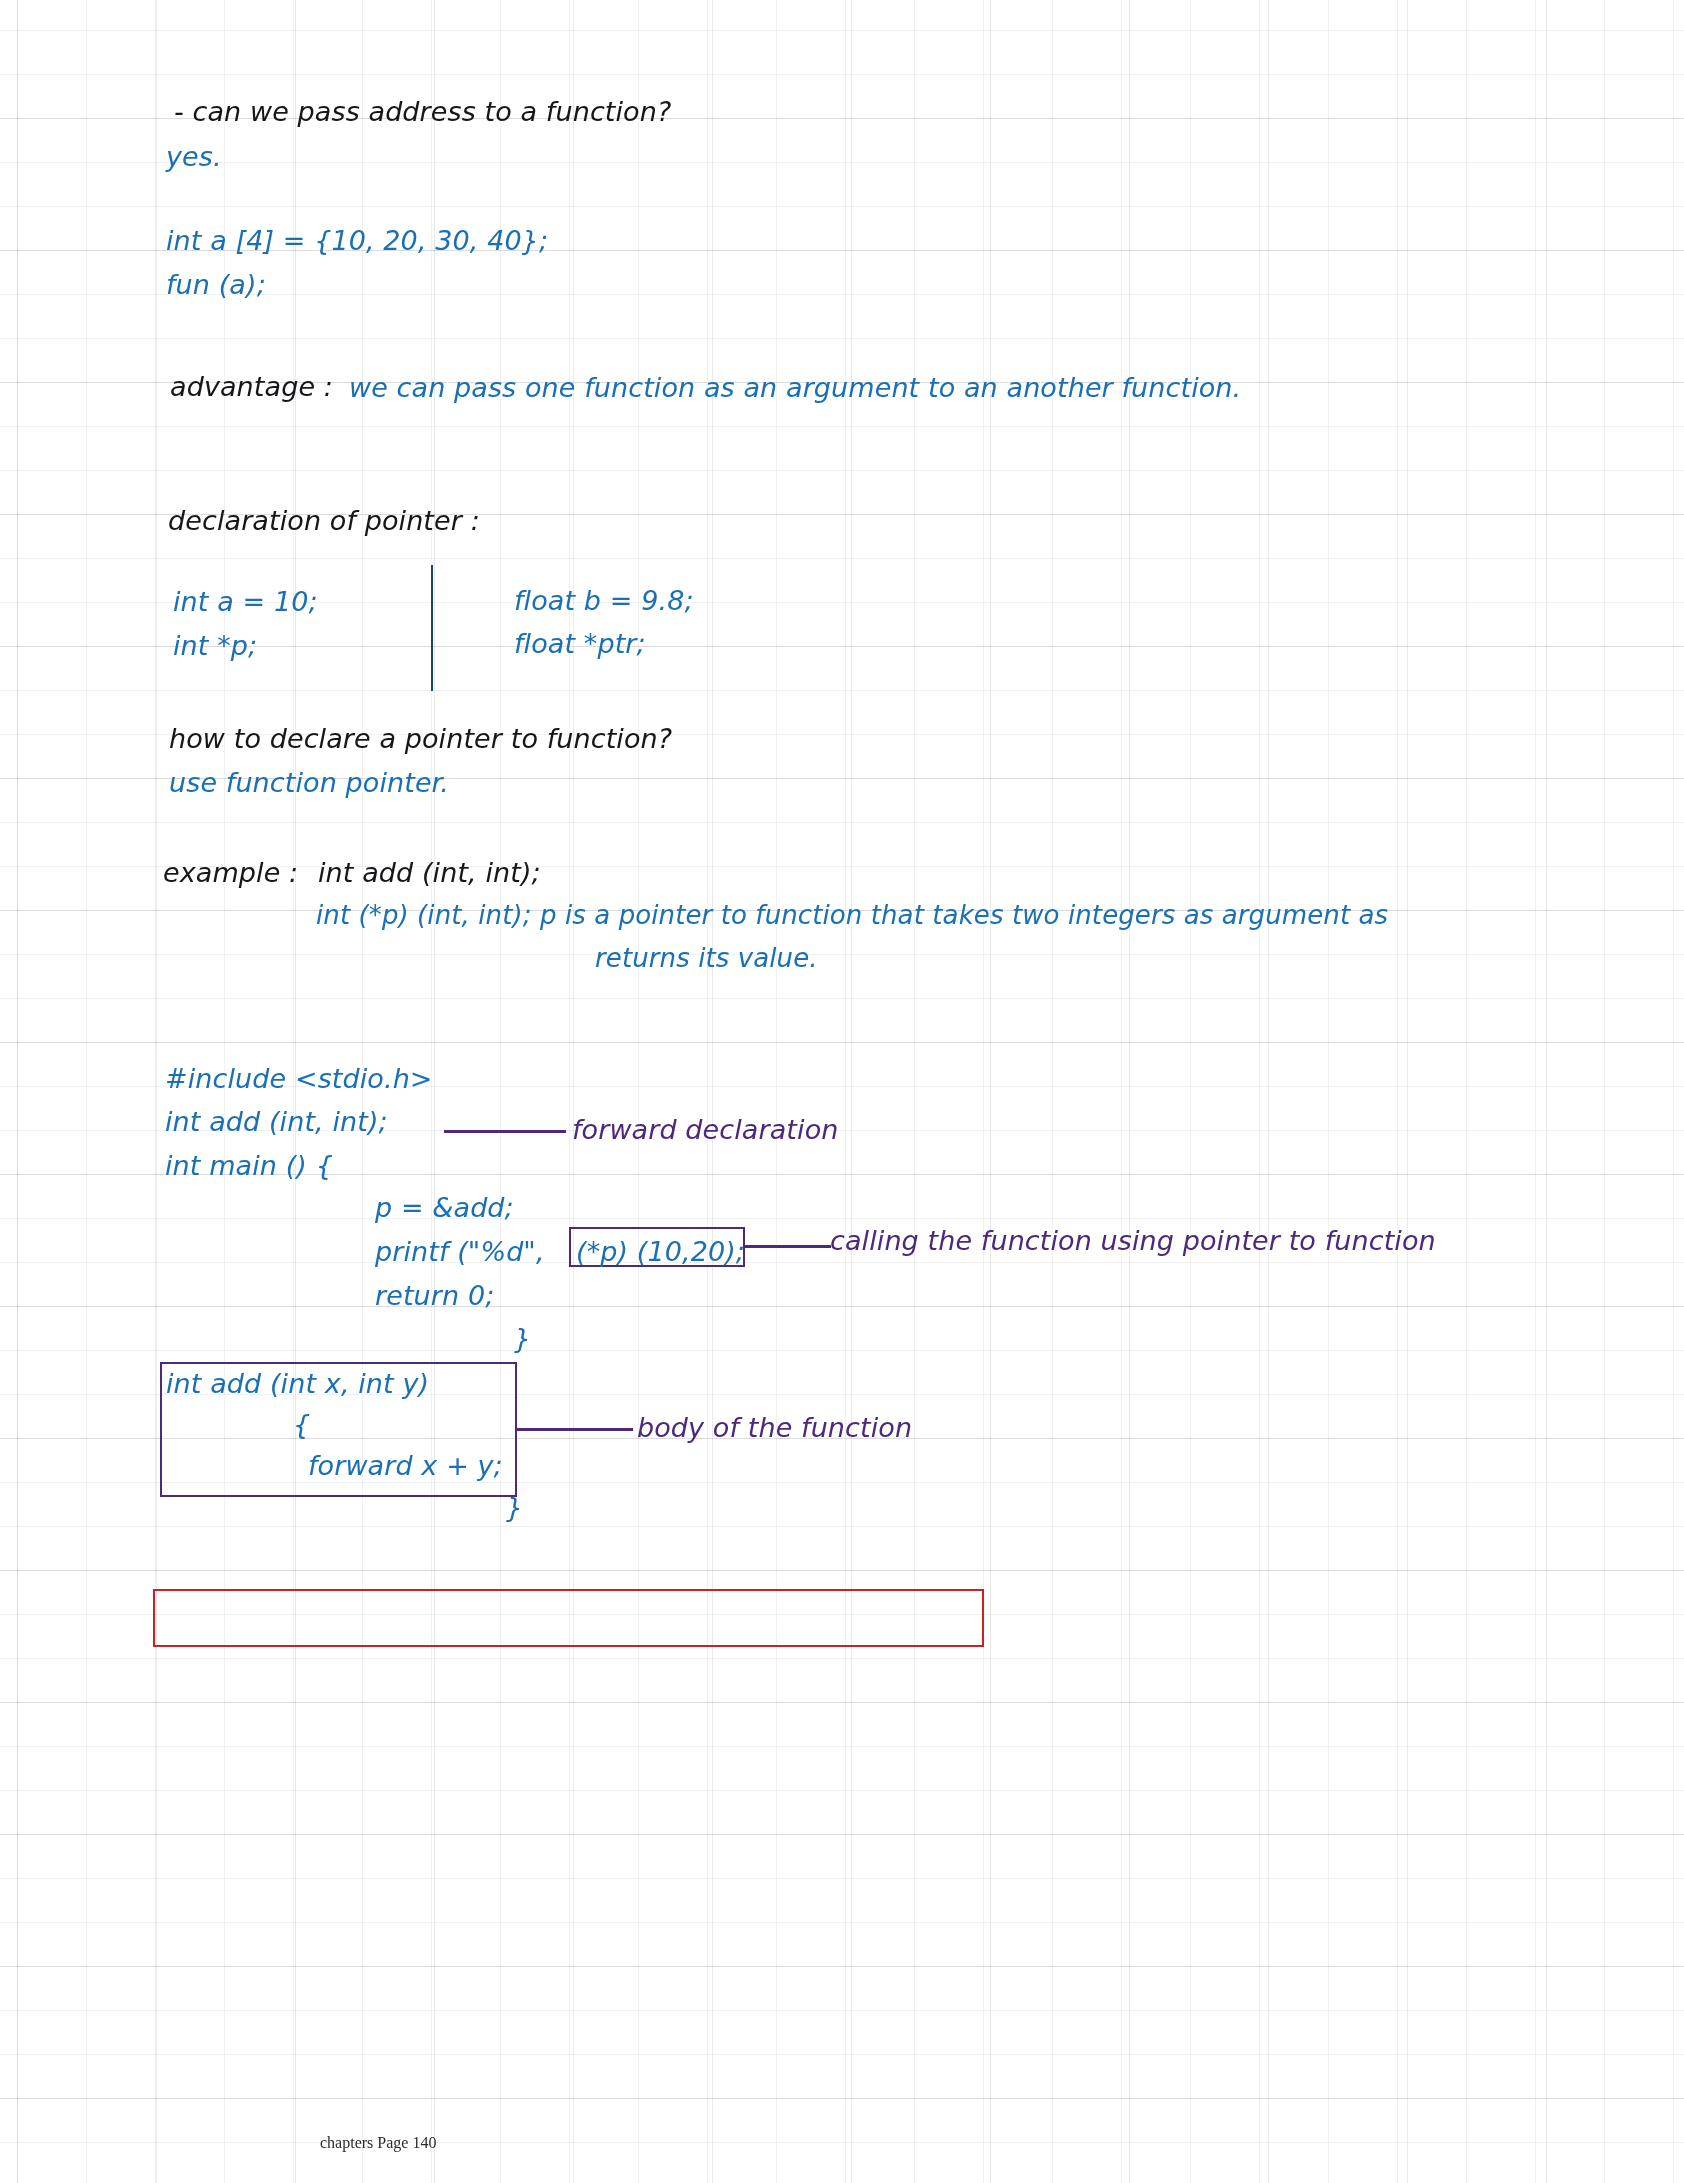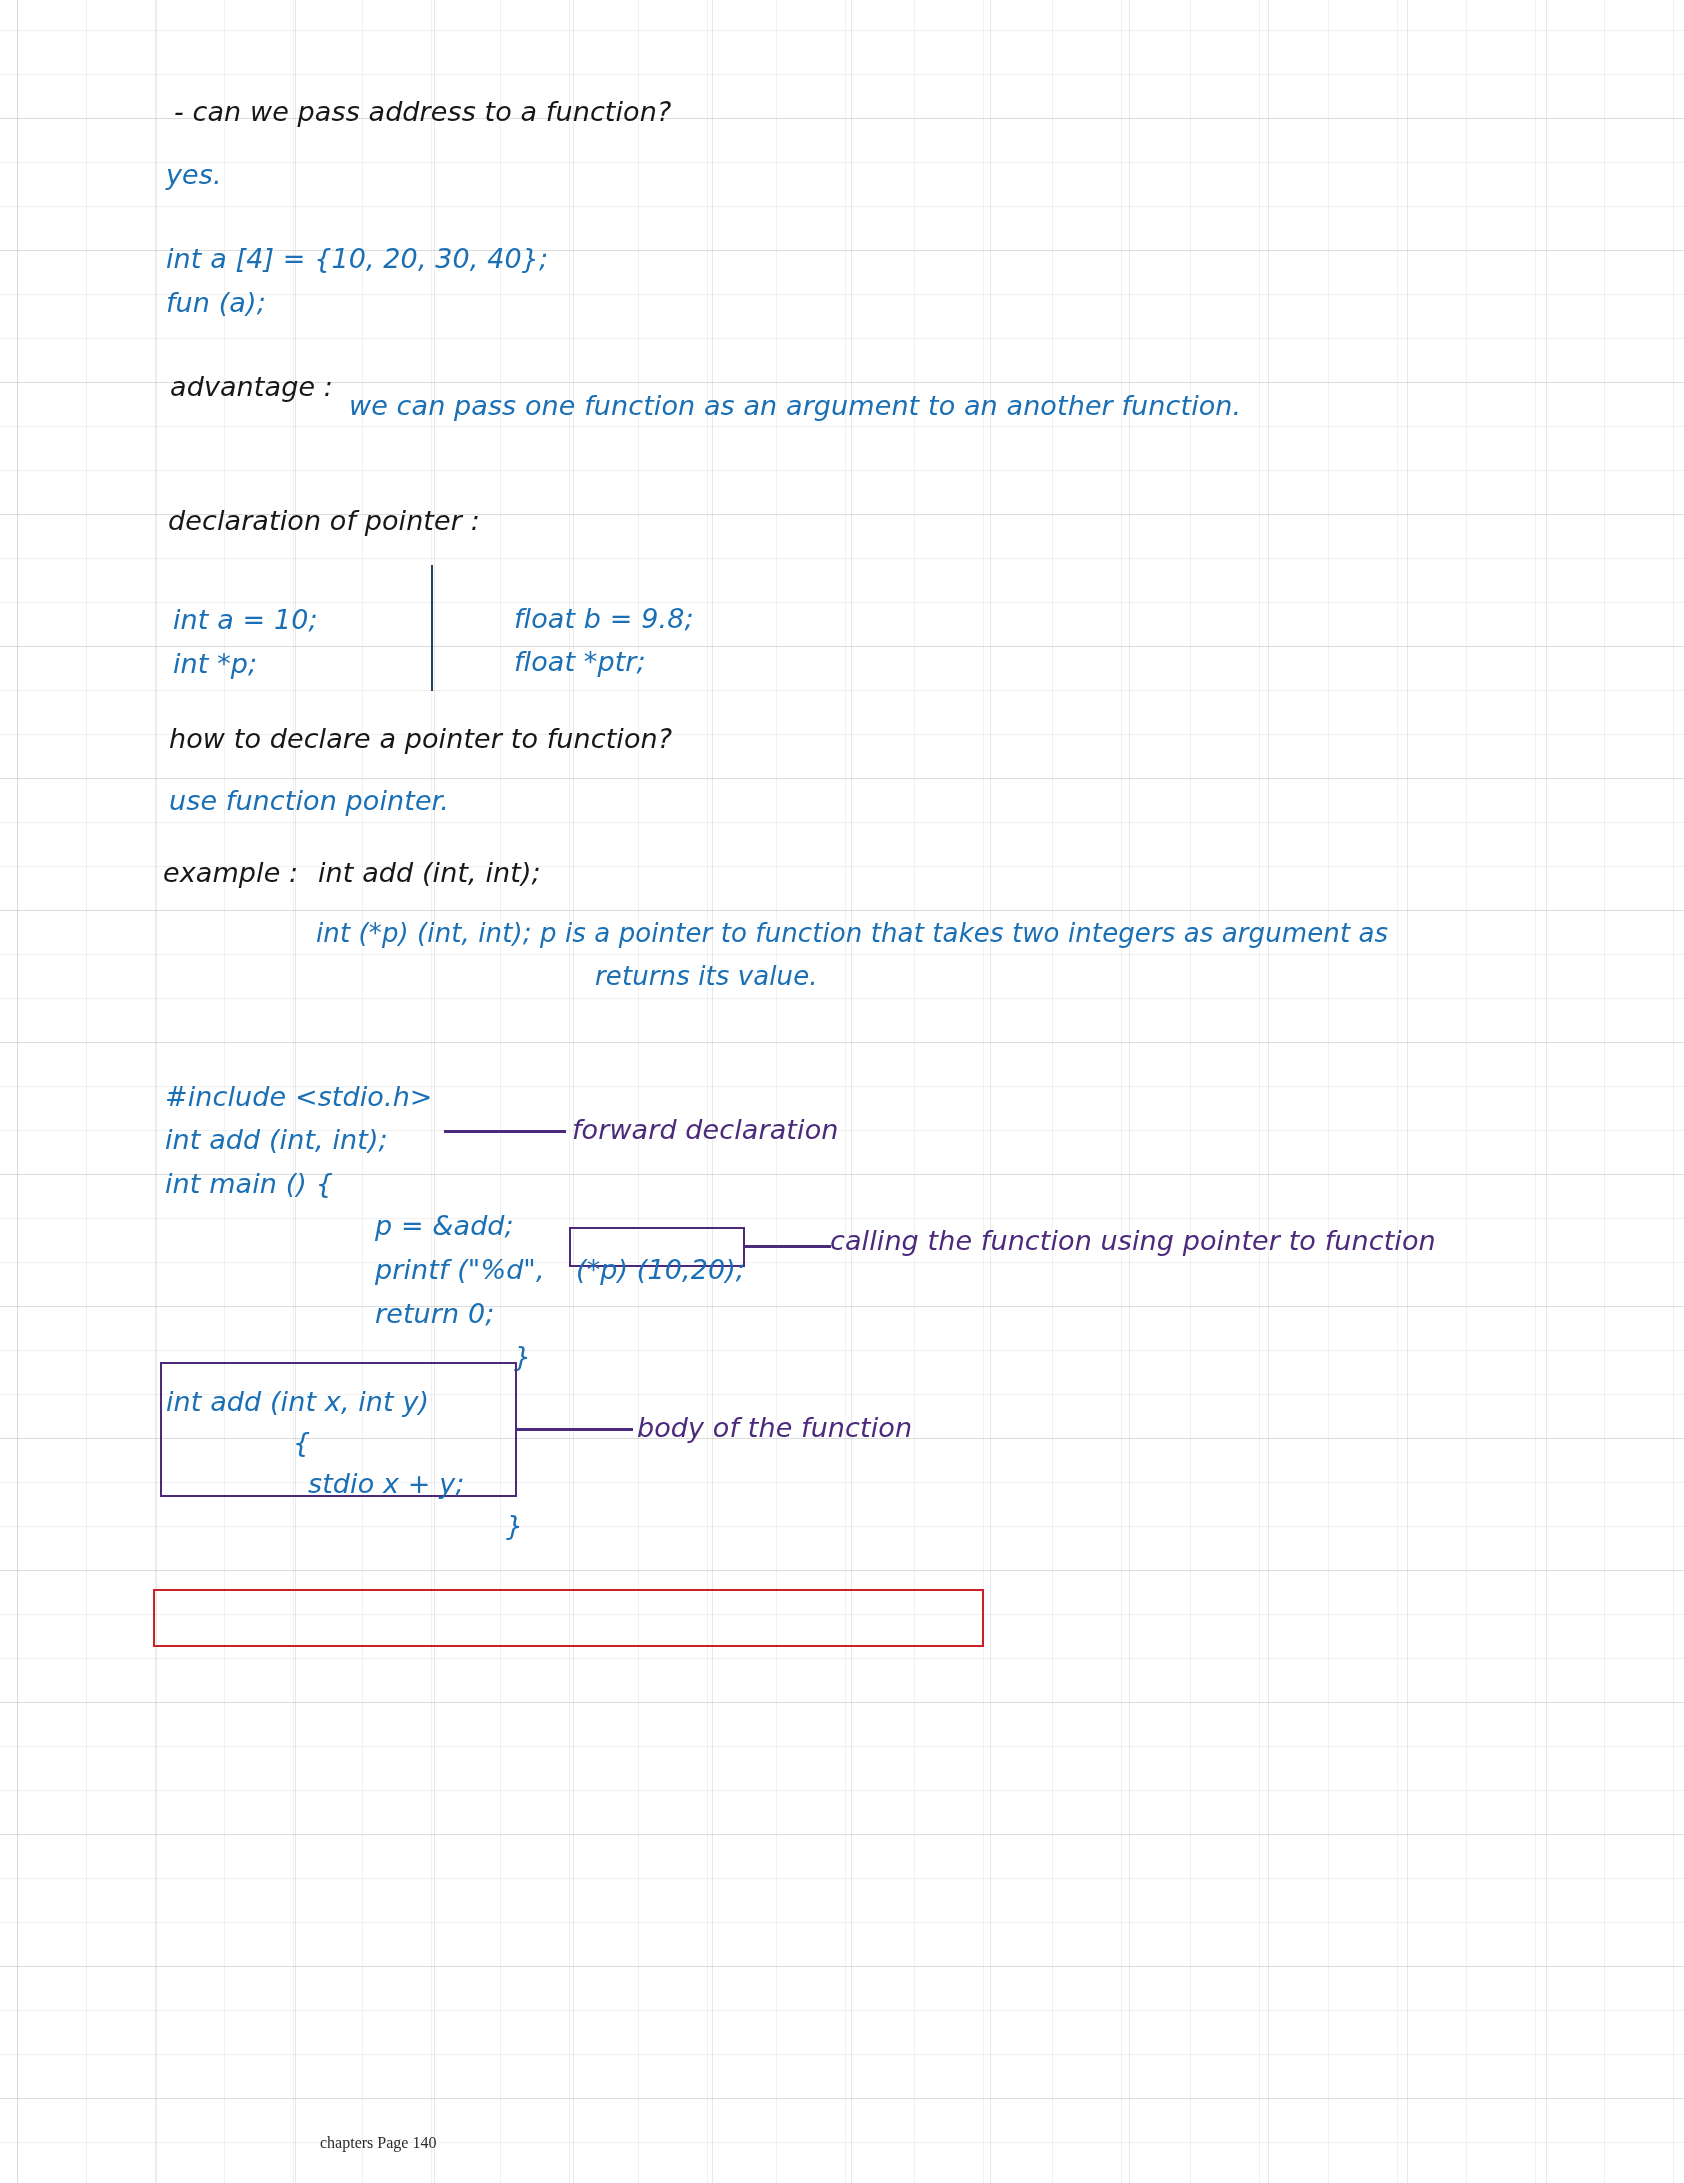--- a/index.html
+++ b/index.html
@@ -46,21 +46,21 @@
   .hw {
     position: absolute;
     white-space: pre;
     font-family: "DejaVu Sans", sans-serif;
     font-style: italic;
     font-weight: 400;
     letter-spacing: 0.1px;
     line-height: 1;
   }
   .ink-black  { color: #17171b; }
-  .ink-blue   { color: #1a6fb5; margin-top: 18px; }
+  .ink-blue   { color: #1a6fb5; }
   .ink-purple { color: #4b2a7b; }
   .ink-red    { color: #cc2027; }
 
   .s-lg { font-size: 27px; }
   .s-md { font-size: 26px; }
 
   
   .divider-vert {
     position: absolute;
     background: #18456b;
@@ -158,21 +158,21 @@
   <div class="hw s-lg ink-blue" style="left:375px; top:1282px;">return 0;</div>
 
   <div class="hw s-lg ink-blue" style="left:514px; top:1325px;">}</div>
 
   <div class="box-purple" style="left:160px; top:1362px; width:357px; height:135px;"></div>
 
   <div class="hw s-lg ink-blue" style="left:166px; top:1370px;">int add (int x, int y)</div>
 
   <div class="hw s-lg ink-blue" style="left:293px; top:1411px;">{</div>
 
-  <div class="hw s-lg ink-blue" style="left:308px; top:1452px;">stdio x + y;</div>
+  <div class="hw s-lg ink-blue" style="left:308px; top:1452px;">forward x + y;</div>
 
   <div class="leader" style="left:517px; top:1428px; width:116px;"></div>
 
   <div class="hw s-lg ink-purple" style="left:637px; top:1414px;">body of the function</div>
 
   <div class="hw s-lg ink-blue" style="left:506px; top:1494px;">}</div>
 
   <div class="box-red" style="left:153px; top:1589px; width:831px; height:58px;"></div>
 
 

